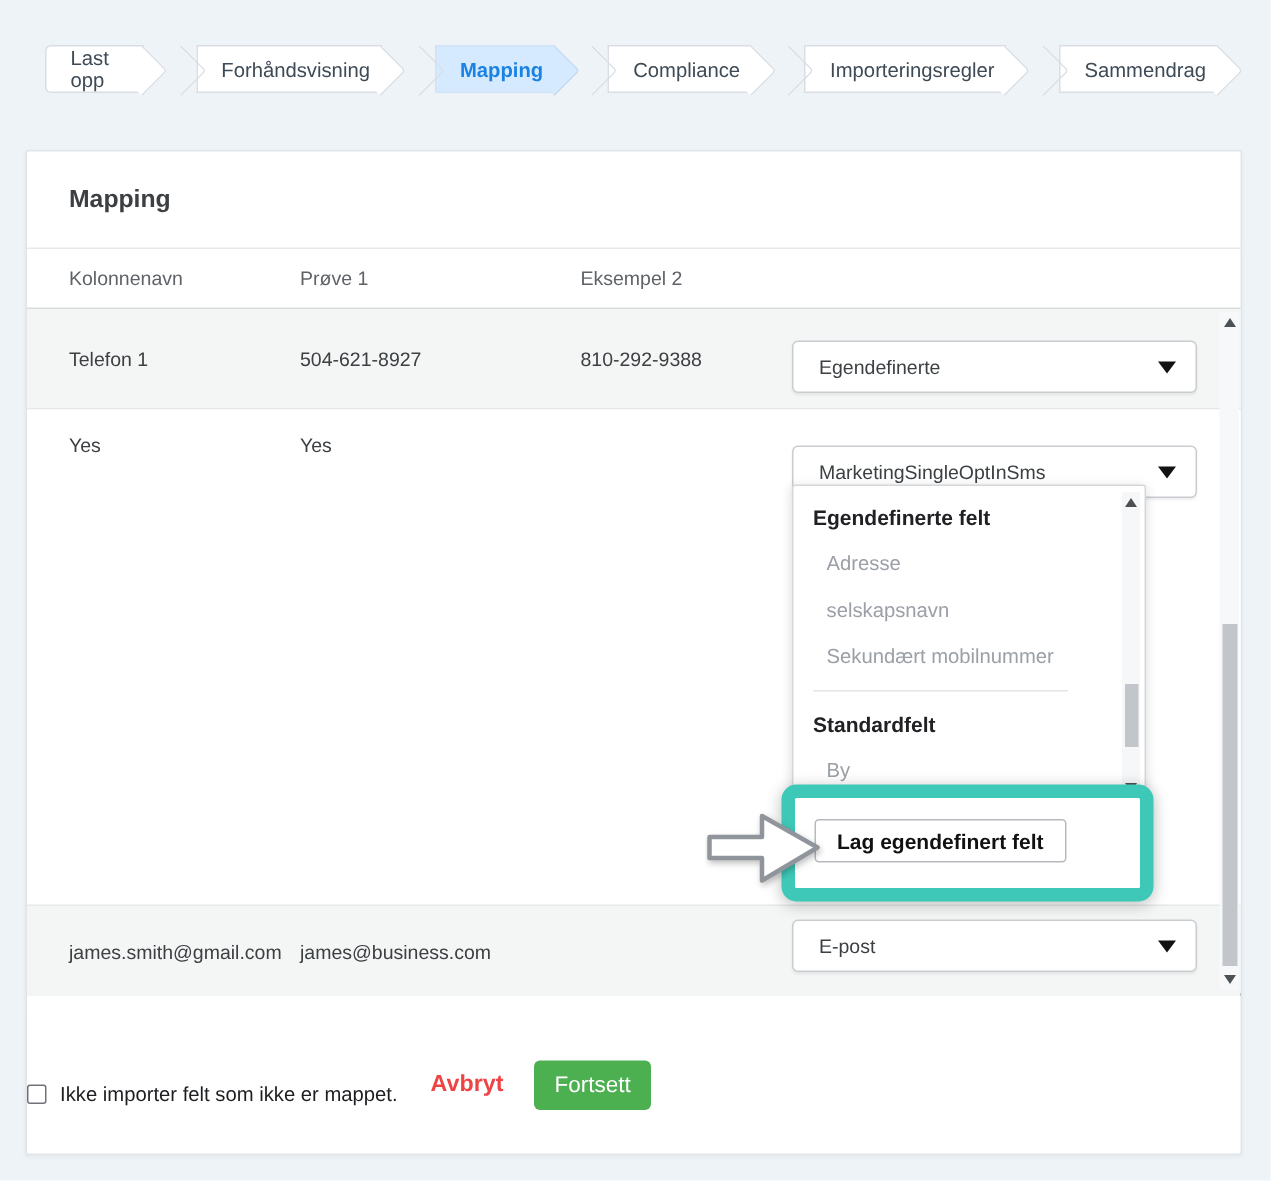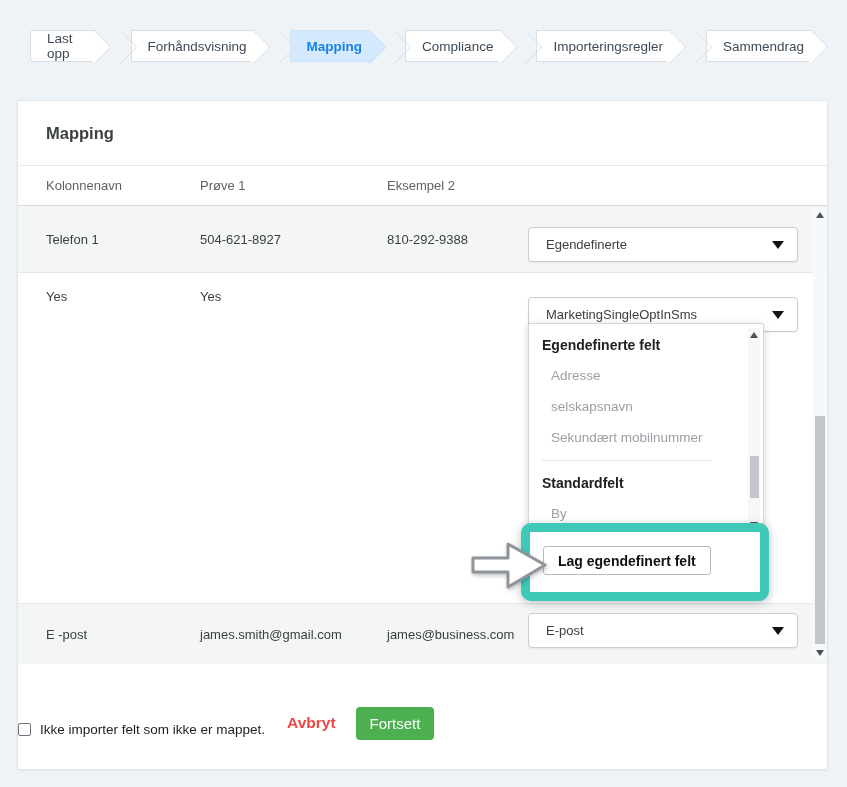--- a/index.html
+++ b/index.html
@@ -145,21 +145,20 @@
         <span class="cell">Yes</span>
         <span class="cell">Yes</span>
         <span class="cell"></span>
         <div class="select sel-2">
           <span>MarketingSingleOptInSms</span>
           <span class="caret"></span>
         </div>
       </div>
 
       <div class="trow row3 grid-cols">
-        <span class="cell">E -post</span>
         <span class="cell">james.smith@gmail.com</span>
         <span class="cell">james@business.com</span>
         <span class="cell"></span>
         <div class="select sel-3">
           <span>E-post</span>
           <span class="caret"></span>
         </div>
       </div>
 
       <div class="dd-panel">

